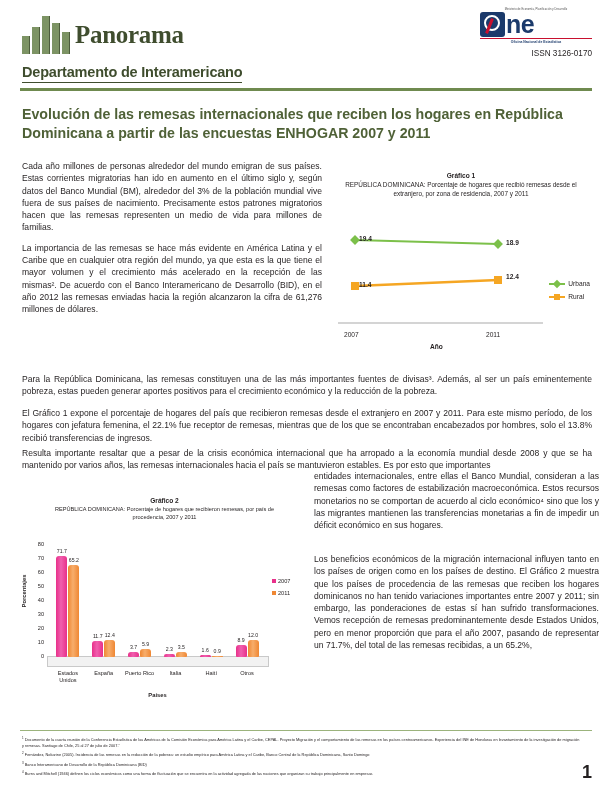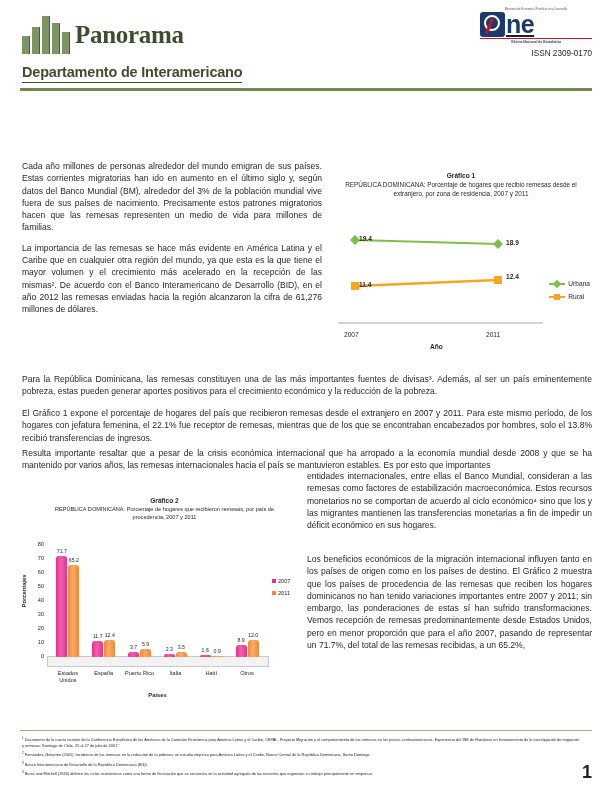--- a/index.html
+++ b/index.html
@@ -97,21 +97,20 @@
     letter-spacing: 0.1px;
     display: block;
     text-align: center;
     margin-bottom: 1px;
     white-space: nowrap;
   }
   .one-main {
     display: flex;
     align-items: flex-start;
     height: 25px;
-    text-decoration: underline;
   }
   .one-circle {
     width: 25px; height: 25px;
     background: #1b3a6b;
     border-radius: 3px;
     position: relative;
     overflow: hidden;
   }
   .one-circle::before {
     content: "";
@@ -197,21 +196,21 @@
     position: absolute;
     left: 22px;
     width: 570px;
   }
   .fb1 { top: 373px; }
   .fb2 { top: 407px; }
   .fb3 { top: 447px; }
 
   .col-right-lower {
     position: absolute;
-    left: 307px;
+    left: 314px;
     width: 285px;
   }
   .crl1 { top: 470px; }
   .crl2 { top: 553px; }
 
   
   .g1 {
     position: absolute;
     left: 330px; top: 172px;
     width: 262px;
@@ -478,26 +477,27 @@
 
     <div class="masthead-right">
       <div class="one-logo">
         <span class="one-ministry">Ministerio de Economía, Planificación y Desarrollo</span>
         <div class="one-main">
           <div class="one-circle"></div>
           <span class="one-ne">ne</span>
         </div>
         <span class="one-caption">Oficina Nacional de Estadística</span>
       </div>
-      <div class="issn-line">ISSN 2309-0170</div>
+      <div class="issn-line">ISSN 3126-0170</div>
     </div>
 
     <div class="header-rule"></div>
   </div>
 
+  <div class="doc-title">Evolución de las remesas internacionales que reciben los hogares en República Dominicana a partir de las encuestas ENHOGAR 2007 y 2011</div>
 
   <div class="col-left">
     <p class="body">Cada año millones de personas alrededor del mundo emigran de sus países. Estas corrientes migratorias han ido en aumento en el último siglo y, según datos del Banco Mundial (BM), alrededor del 3% de la población mundial vive fuera de sus países de nacimiento. Precisamente estos patrones migratorios hacen que las remesas representen un medio de vida para millones de familias.</p>
     <p class="body">La importancia de las remesas se hace más evidente en América Latina y el Caribe que en cualquier otra región del mundo, ya que esta es la que tiene el mayor volumen y el crecimiento más acelerado en la recepción de las mismas². De acuerdo con el Banco Interamericano de Desarrollo (BID), en el año 2012 las remesas enviadas hacia la región alcanzaron la cifra de 61,276 millones de dólares.</p>
   </div>
 
   <div class="g1">
     <div class="g1-title">Gráfico 1</div>
     <div class="g1-sub">REPÚBLICA DOMINICANA: Porcentaje de hogares que recibió remesas desde el extranjero, por zona de residencia, 2007 y 2011</div>
 

